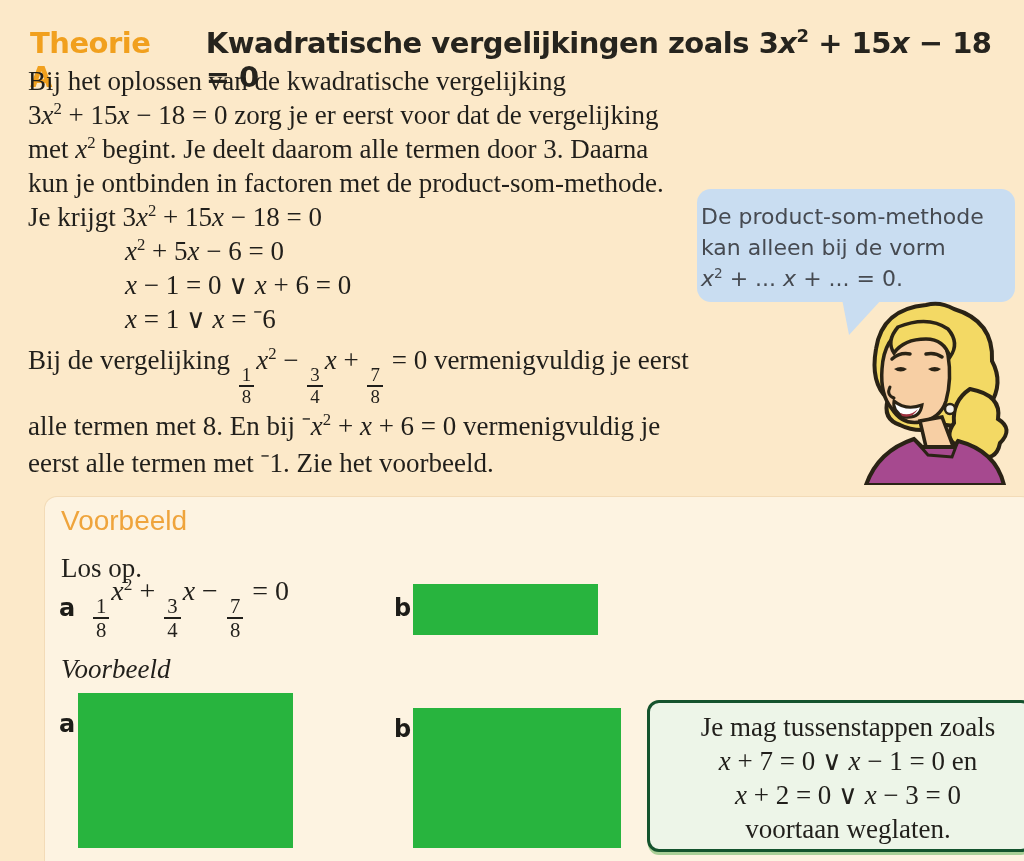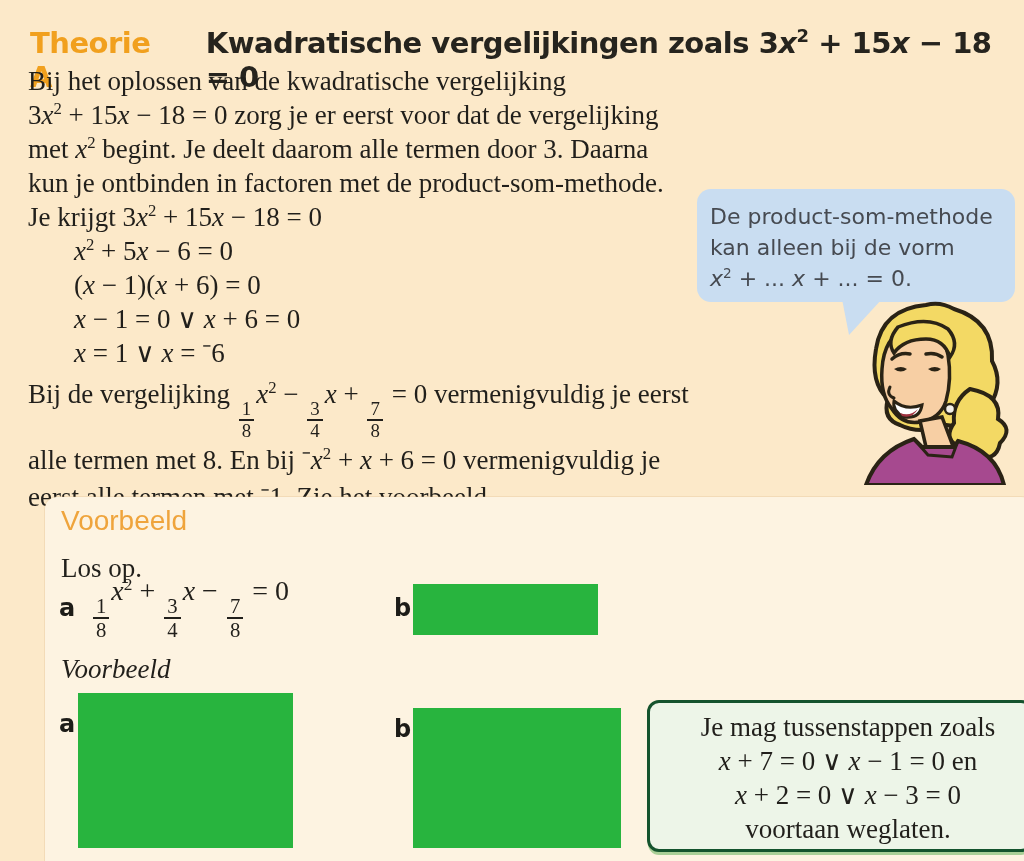--- a/index.html
+++ b/index.html
@@ -9,34 +9,34 @@
   
   .hdr{position:absolute;left:30px;top:10px;display:flex;gap:16px;align-items:baseline;
        font-family:"DejaVu Sans",sans-serif;font-weight:bold;font-size:29px;letter-spacing:-0.5px;}
   .hdr .badge{color:#f1a01e;}
   .hdr .title{color:#26241e;margin:16px;font-size:29px;font-weight:bold;}
 
   
   .theory{position:absolute;left:28px;top:64px;color:#211f1b;font-size:27px;}
   .mline{white-space:nowrap;line-height:34px;}
   .p2 .mline{line-height:37px;}
-  .steps{margin-left:46px;}
+  .steps{margin-left:97px;}
   .p2{margin-top:6px;}
 
   
   .vx{font-style:italic;}
   sup{font-size:.62em;vertical-align:super;line-height:0;}
   .frac{display:inline-flex;flex-direction:column;align-items:center;font-size:.70em;
         line-height:1.08;vertical-align:-.62em;margin:0 2px;}
   .fnum{padding:0 3px;}
   .fden{border-top:2px solid currentColor;padding:0 3px;}
 
   
   .bubble{position:absolute;left:697px;top:189px;width:318px;height:113px;background:#c9ddf1;
-          border-radius:14px;box-sizing:border-box;padding:12px 10px 0 13px;
+          border-radius:14px;box-sizing:border-box;padding:12px 10px 0 4px;
           font-family:"DejaVu Sans",sans-serif;font-size:22px;line-height:31px;color:#464a51;}
   .bubble .mline{line-height:31px;}
   .tail{position:absolute;left:836px;top:299px;}
 
   
   .avatar{position:absolute;left:842px;top:297px;}
 
   
   .panel{position:absolute;left:18px;top:497px;width:988px;height:364px;background:#fdf3e1;
          border-radius:12px 12px 0 0;box-shadow:0 0 0 1px rgba(214,180,130,.25);margin-left:27px;}
@@ -73,21 +73,20 @@
   <div class="theory">
     <div class="p1">
       <div class="mline">Bij het oplossen van de kwadratische vergelijking</div>
       <div class="mline">3<i class="vx">x</i><sup>2</sup> + 15<i class="vx">x</i> − 18 = 0 zorg je er eerst voor dat de vergelijking</div>
       <div class="mline">met <i class="vx">x</i><sup>2</sup> begint. Je deelt daarom alle termen door 3. Daarna</div>
       <div class="mline">kun je ontbinden in factoren met de product-som-methode.</div>
       <div class="mline">Je krijgt 3<i class="vx">x</i><sup>2</sup> + 15<i class="vx">x</i> − 18 = 0</div>
     </div>
     <div class="steps">
       <div class="mline"><i class="vx">x</i><sup>2</sup> + 5<i class="vx">x</i> − 6 = 0</div>
-      <div class="mline">(<i class="vx">x</i> − 1)(<i class="vx">x</i> + 6) = 0</div>
       <div class="mline"><i class="vx">x</i> − 1 = 0 ∨ <i class="vx">x</i> + 6 = 0</div>
       <div class="mline"><i class="vx">x</i> = 1 ∨ <i class="vx">x</i> = ⁻6</div>
     </div>
     <div class="p2">
       <div class="mline">Bij de vergelijking <span class="frac">
             <span class="fnum">1</span>
             <span class="fden">8</span>
           </span><i class="vx">x</i><sup>2</sup> − <span class="frac">
             <span class="fnum">3</span>
             <span class="fden">4</span>

